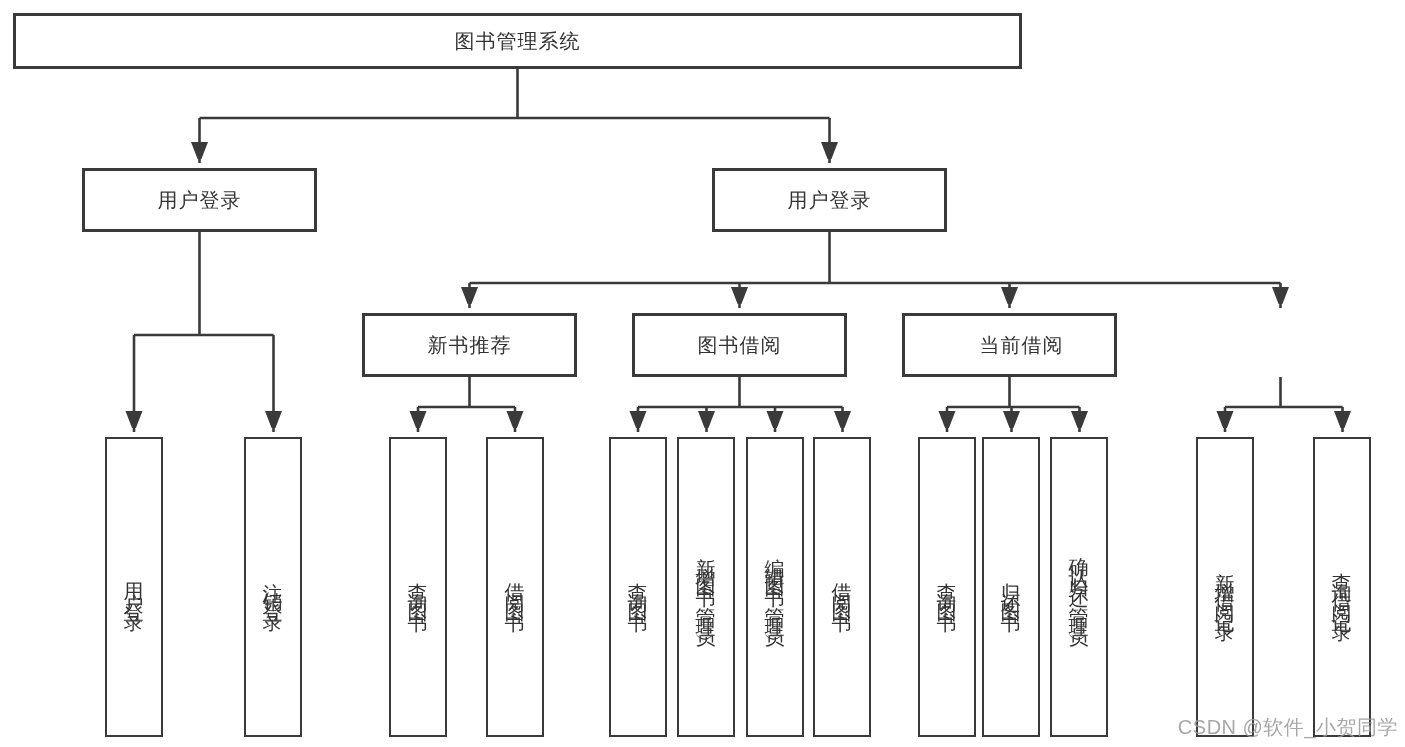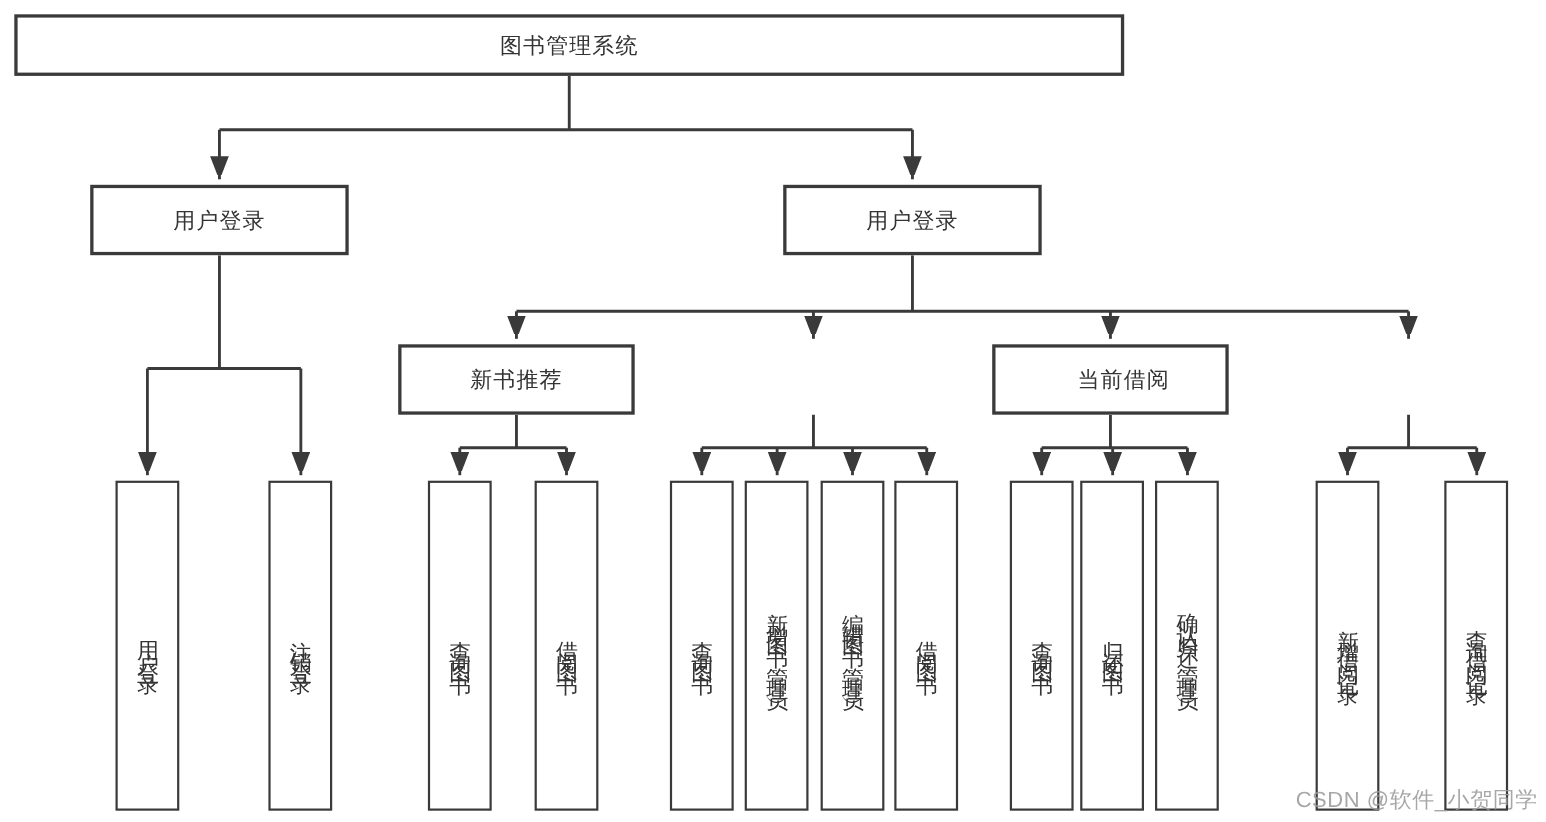--- a/index.html
+++ b/index.html
@@ -112,20 +112,23 @@
   <div class="node lvl2" style="left:82px;">
     <span>用户登录</span>
   </div>
   <div class="node lvl2" style="left:712px;">
     <span>用户登录</span>
   </div>
 
   <div class="node lvl3" style="left:362px;">
     <span>新书推荐</span>
   </div>
+  <div class="node lvl3" style="left:632px;">
+    <span>图书借阅</span>
+  </div>
   <div class="node lvl3" style="left:902px;padding-left:24px;">
     <span>当前借阅</span>
   </div>
 
   <div class="node leaf" style="left:105px;">
     <span class="vtext">用户登录</span>
   </div>
   <div class="node leaf" style="left:244px;">
     <span class="vtext">注销登录</span>
   </div>

